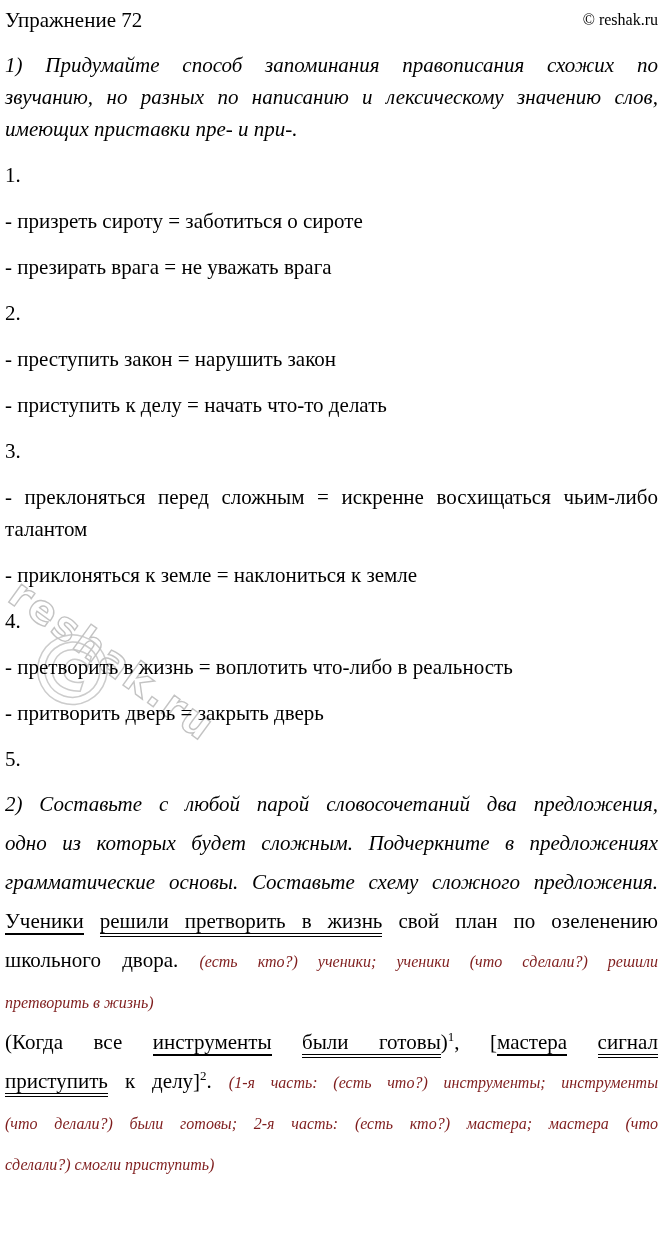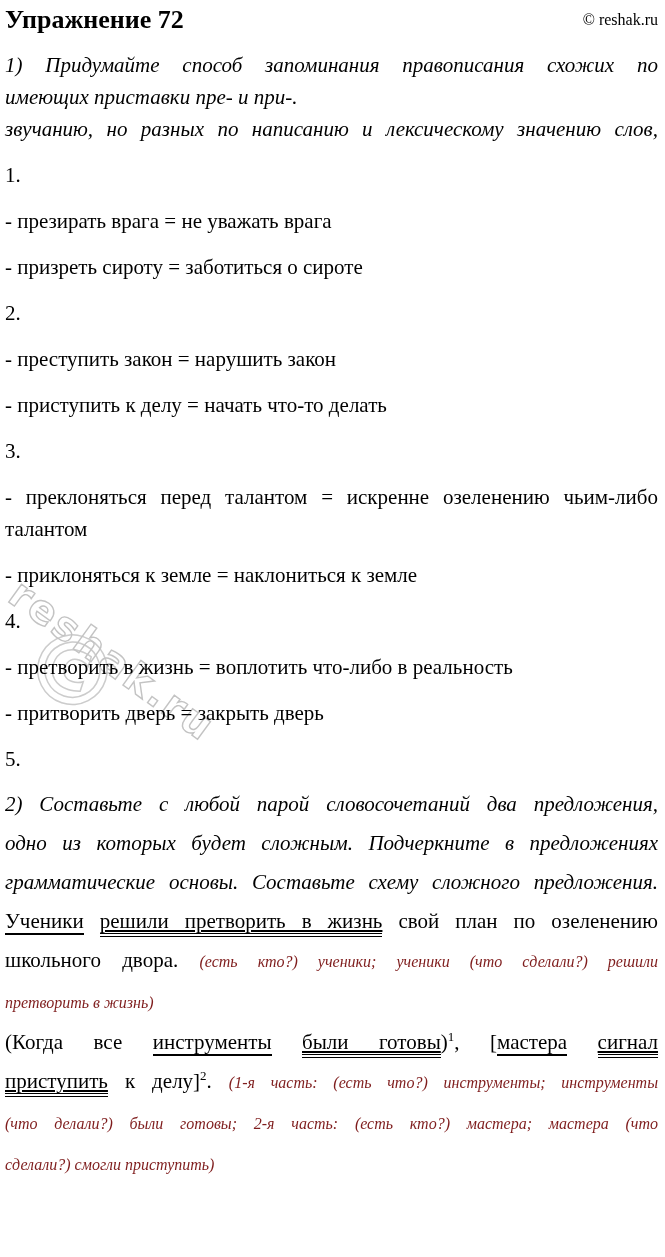--- a/index.html
+++ b/index.html
@@ -10,32 +10,32 @@
     font-family: "Liberation Serif", serif;
     font-size: 21px;
     position: relative;
     overflow: hidden;
   }
   .content { padding: 3px 7px 0 5px; position: relative; z-index: 2; }
   .header-row {
     display: flex; justify-content: space-between; align-items: flex-start;
     line-height: 34px; margin-bottom: 12px;
   }
-  .title { font-weight: bold; font-size: 26px; }
+  .title { font-weight: normal; font-size: 21px; }
   .copyright { font-size: 16px; }
   .block { margin-bottom: 14px; }
   .line { line-height: 32px; }
   .line.j { text-align: justify; text-align-last: justify; }
   .line.l { text-align: left; }
   .block.tight { margin-bottom: 6px; }
   .block.tight .line { line-height: 30px; margin-top: 9px; }
   .s-italic { font-style: italic; }
   .s-comment { font-style: italic; color: #7f1d1d; font-size: 16px; }
   .s-subject { border-bottom: 2px solid #000; }
-  .s-predicate { border-bottom: 4px double #000; text-decoration: underline; }
+  .s-predicate { border-bottom: 4px double #000; }
   sup.s-superscript { font-size: 13px; line-height: 0; vertical-align: super; }
   .watermark {
     position: absolute; left: 0; top: 560px;
     z-index: 1; pointer-events: none;
   }
   .watermark text {
     fill: none;
     font-family: "DejaVu Sans", sans-serif;
     font-weight: bold;
   }
@@ -46,46 +46,46 @@
 <body>
 
 <div class="content">
   <div class="header-row">
     <div class="title">Упражнение 72</div>
     <div class="copyright">© reshak.ru</div>
   </div>
   <div>
       <div class="block">
         <div class="line j"><span class="s-italic">1) Придумайте способ запоминания правописания схожих по</span></div>
+        <div class="line j"><span class="s-italic">звучанию, но разных по написанию и лексическому значению слов,</span></div>
         <div class="line l"><span class="s-italic">имеющих приставки пре- и при-.</span></div>
-        <div class="line j"><span class="s-italic">звучанию, но разных по написанию и лексическому значению слов,</span></div>
       </div>
       <div class="block">
         <div class="line l"><span class="s-n">1.</span></div>
       </div>
       <div class="block">
-        <div class="line l"><span class="s-n">- презирать врага = не уважать врага</span></div>
+        <div class="line l"><span class="s-n">- призреть сироту = заботиться о сироте</span></div>
       </div>
       <div class="block">
-        <div class="line l"><span class="s-n">- призреть сироту = заботиться о сироте</span></div>
+        <div class="line l"><span class="s-n">- презирать врага = не уважать врага</span></div>
       </div>
       <div class="block">
         <div class="line l"><span class="s-n">2.</span></div>
       </div>
       <div class="block">
         <div class="line l"><span class="s-n">- преступить закон = нарушить закон</span></div>
       </div>
       <div class="block">
         <div class="line l"><span class="s-n">- приступить к делу = начать что-то делать</span></div>
       </div>
       <div class="block">
         <div class="line l"><span class="s-n">3.</span></div>
       </div>
       <div class="block">
-        <div class="line j"><span class="s-n">- преклоняться перед талантом = искренне озеленению чьим-либо</span></div>
+        <div class="line j"><span class="s-n">- преклоняться перед сложным = искренне восхищаться чьим-либо</span></div>
         <div class="line l"><span class="s-n">талантом</span></div>
       </div>
       <div class="block">
         <div class="line l"><span class="s-n">- приклоняться к земле = наклониться к земле</span></div>
       </div>
       <div class="block">
         <div class="line l"><span class="s-n">4.</span></div>
       </div>
       <div class="block">
         <div class="line l"><span class="s-n">- претворить в жизнь = воплотить что-либо в реальность</span></div>

